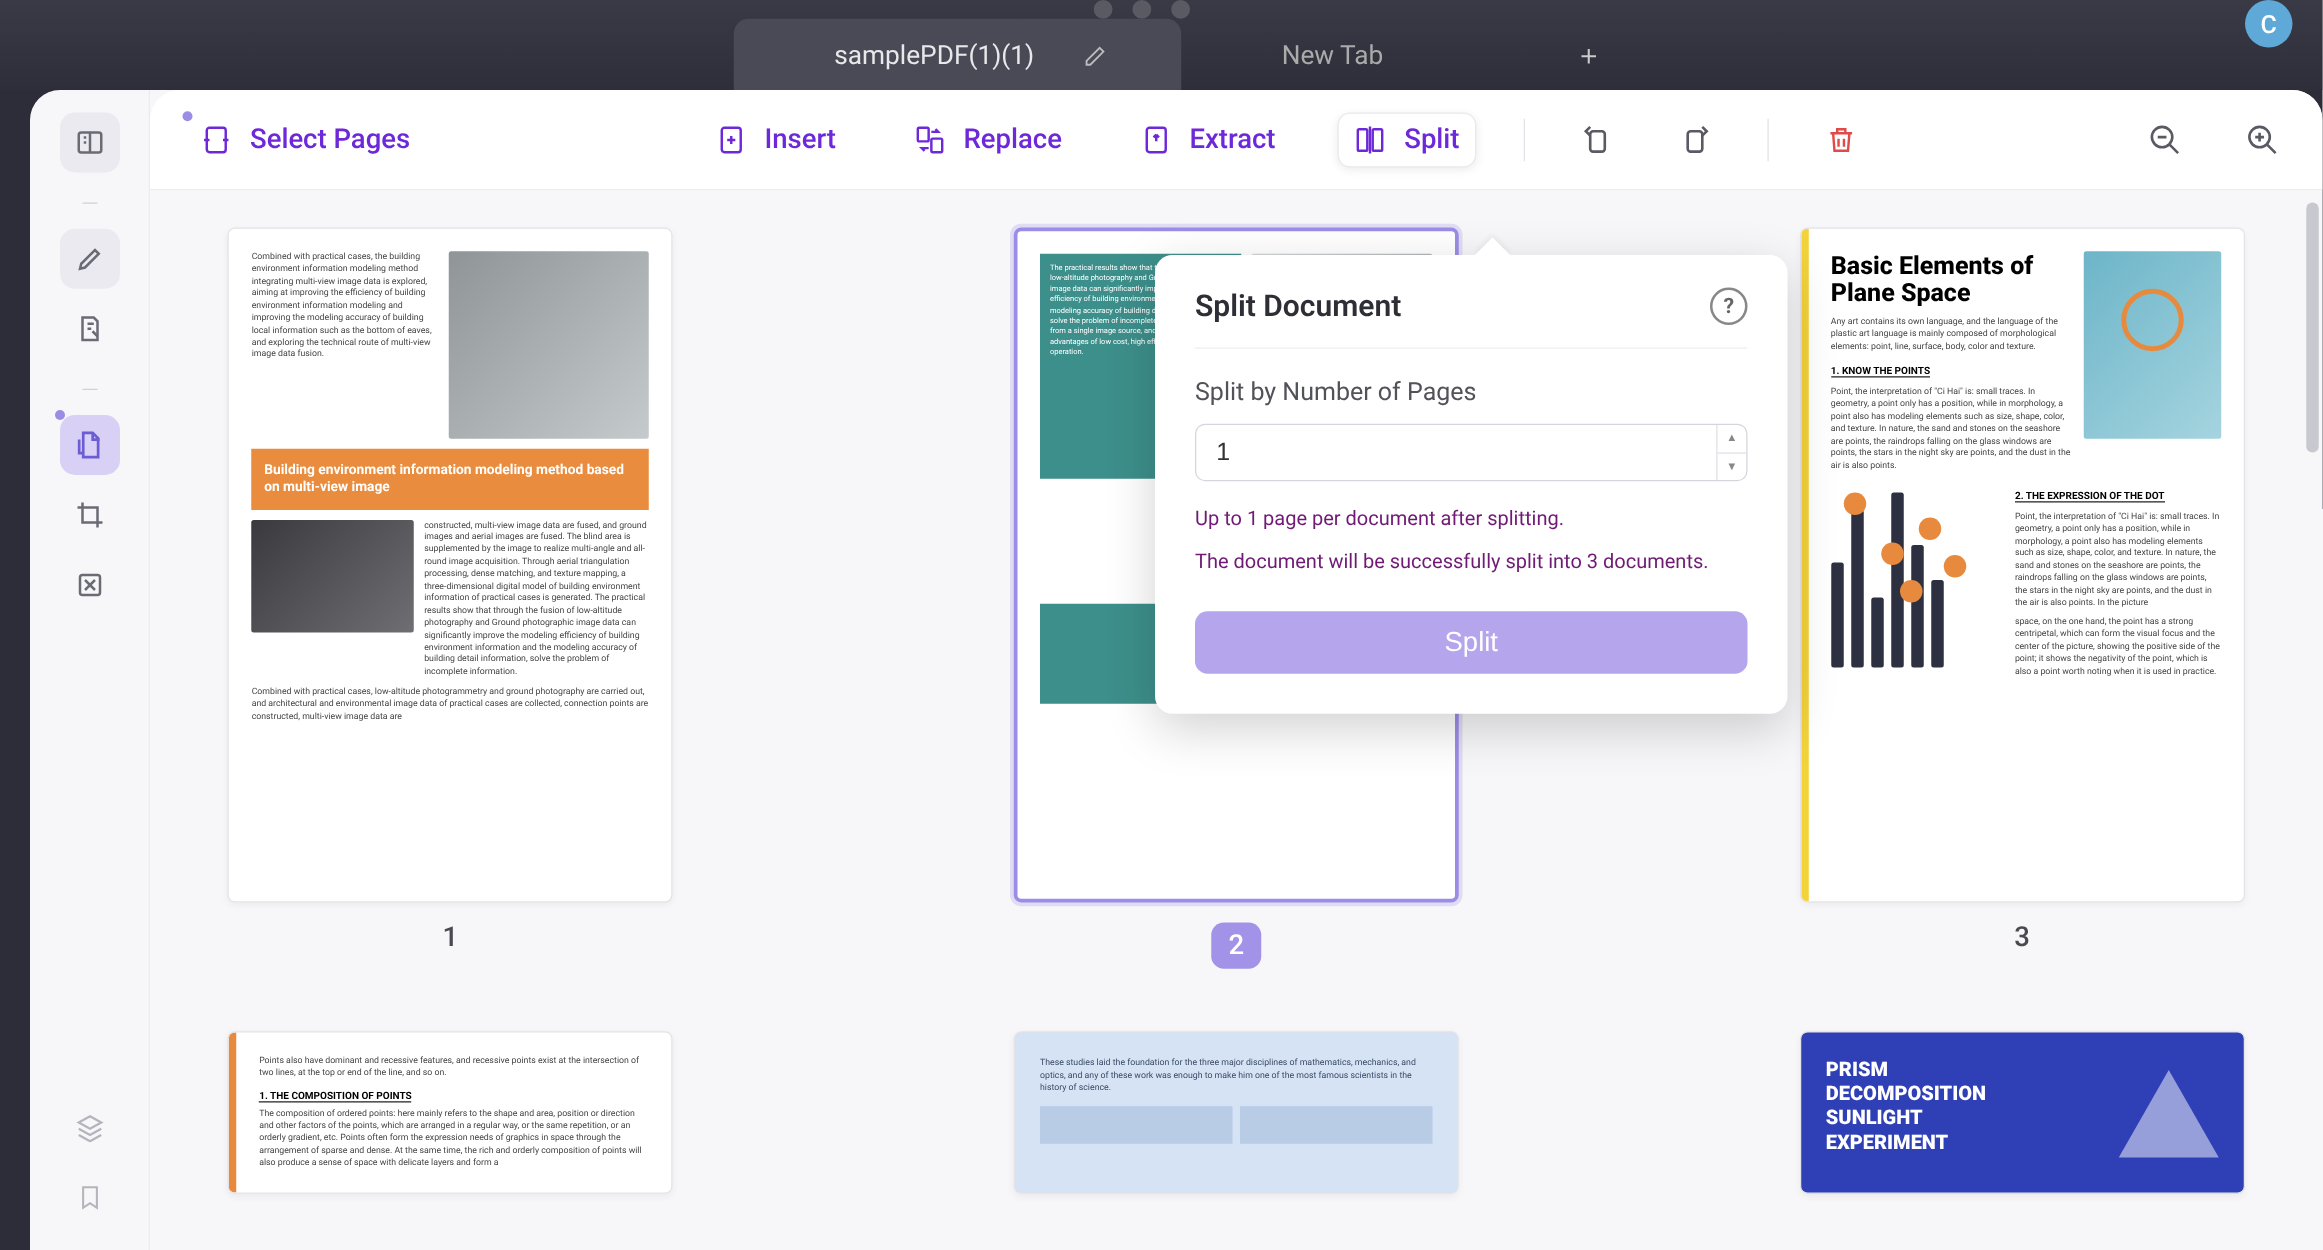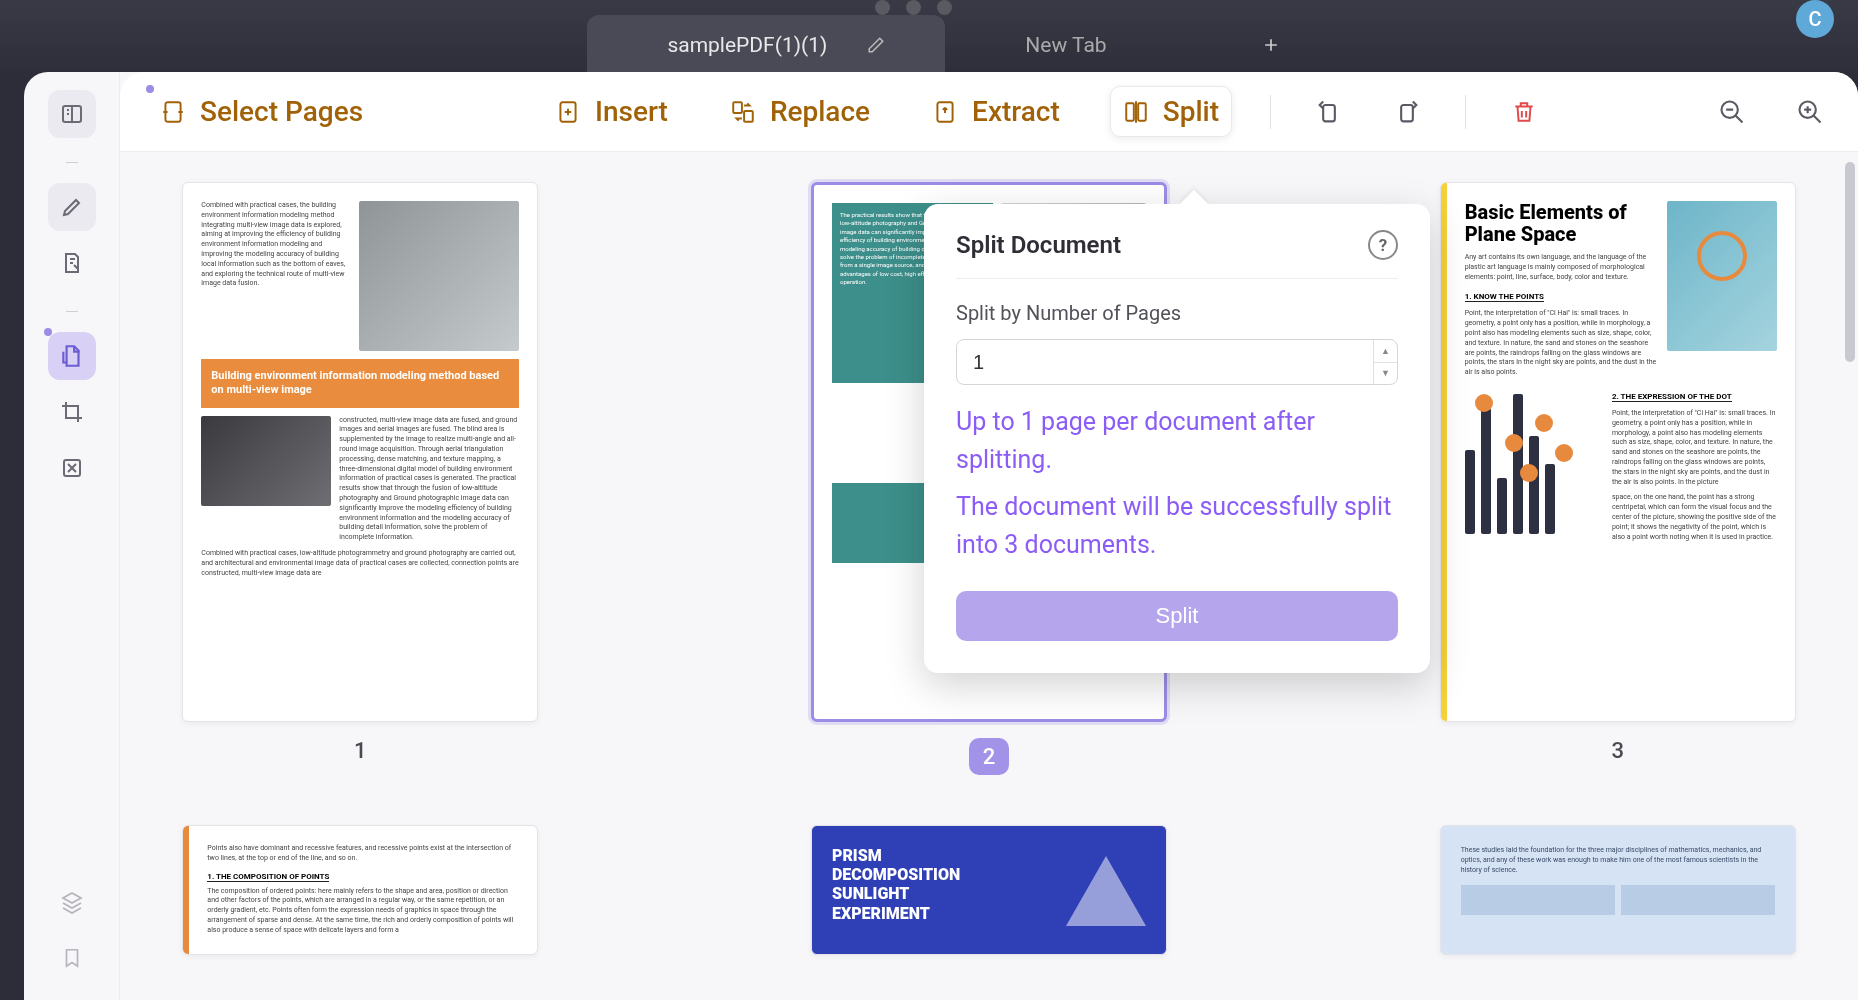--- a/index.html
+++ b/index.html
@@ -111,22 +111,22 @@
   align-items: center;
   padding: 0 28px;
   gap: 38px;
   border-bottom: 1px solid #ececf0;
   background: #fff;
   border-top-left-radius: 24px;
   border-top-right-radius: 24px;
 }
 .tool-item {
   display: flex; align-items: center; gap: 14px;
-  color: #a16207;
-  font-size: 28px;
+  color: #6d28d9;
+  font-size: 22px;
   font-weight: 500;
   cursor: pointer;
   padding: 8px 12px;
   border-radius: 10px;
   position: relative;
 }
 .tool-item.selected {
   background: #fff;
   box-shadow: 0 2px 8px rgba(0,0,0,0.08);
   border: 1px solid #e8e8ee;
@@ -273,21 +273,21 @@
 .stepper-arrows {
   width: 24px; display: flex; flex-direction: column;
   border-left: 1px solid #e0e0e6;
 }
 .stepper-arrow {
   flex: 1; display: flex; align-items: center; justify-content: center;
   font-size: 9px; color: #888; cursor: pointer;
 }
 .stepper-arrow:first-child { border-bottom: 1px solid #e0e0e6; }
 .popover-hint {
-  font-size: 25px; color: #8b5cf6; line-height: 1.5; margin-bottom: 28px;
+  font-size: 16px; color: #701a75; line-height: 1.5; margin-bottom: 28px;
 }
 .popover-btn {
   width: 100%; height: 50px;
   background: #b4a5ed;
   color: #fff; font-size: 22px; font-weight: 500;
   border: none; border-radius: 10px; cursor: pointer;
 }
 
 
 svg { display: block; }
@@ -562,35 +562,35 @@
         <div class="thumb-cell row2">
           <div class="thumb" style="padding-left:24px;">
             <div style="position:absolute;left:0;top:0;bottom:0;width:6px;background:#e78a3d;"></div>
             <div class="tiny-text">Points also have dominant and recessive features, and recessive points exist at the intersection of two lines, at the top or end of the line, and so on.</div>
             <div style="font-size:8px;font-weight:700;margin-top:6px;border-bottom:1px solid #222;display:inline-block;">1. THE COMPOSITION OF POINTS</div>
             <div class="tiny-text" style="margin-top:4px;">The composition of ordered points: here mainly refers to the shape and area, position or direction and other factors of the points, which are arranged in a regular way, or the same repetition, or an orderly gradient, etc. Points often form the expression needs of graphics in space through the arrangement of sparse and dense. At the same time, the rich and orderly composition of points will also produce a sense of space with delicate layers and form a</div>
           </div>
         </div>
 
         <div class="thumb-cell row2">
-          <div class="thumb" style="background:#2f3fb5;padding:20px;position:relative;">
-            <div style="color:#fff;font-size:16px;font-weight:900;line-height:1.2;max-width:160px;">PRISM DECOMPOSITION SUNLIGHT EXPERIMENT</div>
-            <div style="position:absolute;right:20px;top:30px;width:0;height:0;border-left:40px solid transparent;border-right:40px solid transparent;border-bottom:70px solid rgba(255,255,255,0.5);"></div>
-          </div>
-        </div>
-
-        <div class="thumb-cell row2">
           <div class="thumb" style="background:#d5e3f5;padding:20px;">
             <div class="tiny-text" style="color:#3a4a66;">These studies laid the foundation for the three major disciplines of mathematics, mechanics, and optics, and any of these work was enough to make him one of the most famous scientists in the history of science.</div>
             <div style="display:flex;gap:6px;margin-top:10px;">
               <div style="flex:1;height:30px;background:#b8cce6;"></div>
               <div style="flex:1;height:30px;background:#b8cce6;"></div>
             </div>
           </div>
         </div>
+
+        <div class="thumb-cell row2">
+          <div class="thumb" style="background:#2f3fb5;padding:20px;position:relative;">
+            <div style="color:#fff;font-size:16px;font-weight:900;line-height:1.2;max-width:160px;">PRISM DECOMPOSITION SUNLIGHT EXPERIMENT</div>
+            <div style="position:absolute;right:20px;top:30px;width:0;height:0;border-left:40px solid transparent;border-right:40px solid transparent;border-bottom:70px solid rgba(255,255,255,0.5);"></div>
+          </div>
+        </div>
       </div>
     </div>
   </div>
 
   <div class="popover">
     <div class="popover-header">
       <div class="popover-title">Split Document</div>
       <div class="help-icon">?</div>
     </div>
     <div class="popover-label">Split by Number of Pages</div>

